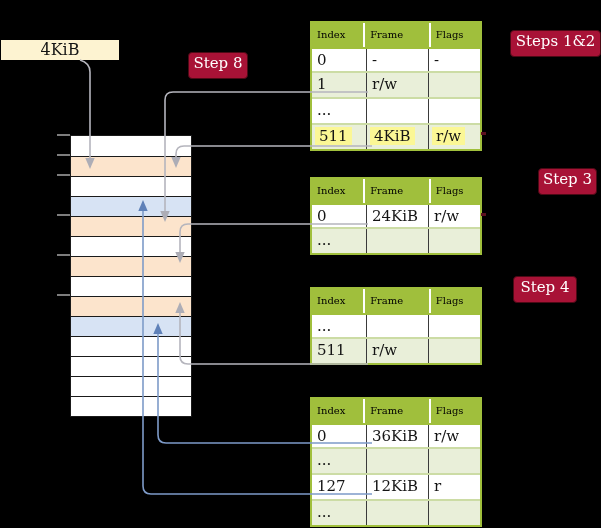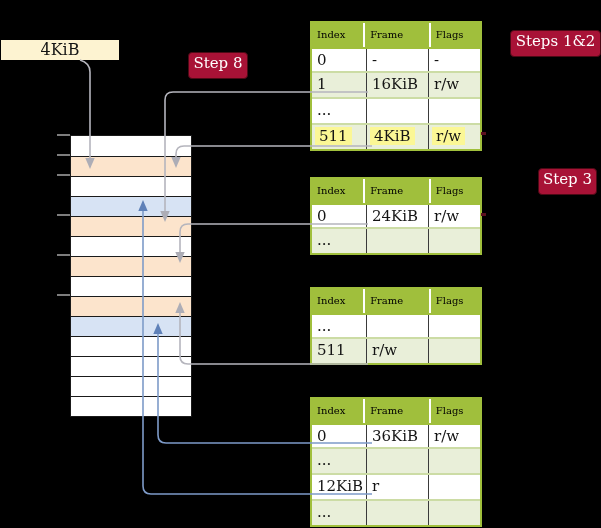--- a/index.html
+++ b/index.html
@@ -75,35 +75,35 @@
   <div class="tick" style="top:174px"></div>
   <div class="tick" style="top:214px"></div>
   <div class="tick" style="top:254px"></div>
   <div class="tick" style="top:294px"></div>
 
   <div class="framelabel">4KiB</div>
 
   <div class="badge" style="left:188px;top:40px;width:60px">Step 8</div>
   <div class="badge" style="left:510px;top:18px;width:91px">Steps 1&amp;2</div>
   <div class="badge" style="left:538px;top:156px;width:59px">Step 3</div>
+  <div class="badge" style="left:513px;top:264px;width:64px">Step 4</div>
 
   <div class="ptable" style="top:21px">
     <div class="thead">
       <div class="th">Index</div>
       <div class="th">Frame</div>
       <div class="th">Flags</div>
     </div>
     <div class="trow">
       <div class="td">0</div>
       <div class="td">-</div>
       <div class="td">-</div>
     </div>
     <div class="trow r-alt">
       <div class="td">1</div>
-      <div class="td">16KiB</div>
       <div class="td">r/w</div>
     </div>
     <div class="trow">
       <div class="td">...</div>
       <div class="td"></div>
       <div class="td"></div>
     </div>
     <div class="trow r-alt">
       <div class="td"><span class="hl">511</span></div>
       <div class="td"><span class="hl">4KiB</span></div>
@@ -156,20 +156,21 @@
       <div class="td">0</div>
       <div class="td">36KiB</div>
       <div class="td">r/w</div>
     </div>
     <div class="trow r-alt">
       <div class="td">...</div>
       <div class="td"></div>
       <div class="td"></div>
     </div>
     <div class="trow">
+      <div class="td">127</div>
       <div class="td">12KiB</div>
       <div class="td">r</div>
     </div>
     <div class="trow r-alt">
       <div class="td">...</div>
       <div class="td"></div>
       <div class="td"></div>
     </div>
   </div>
 

